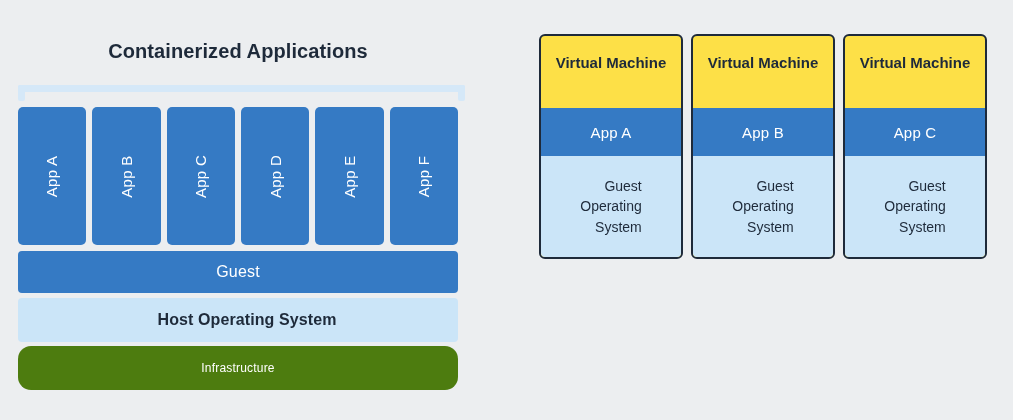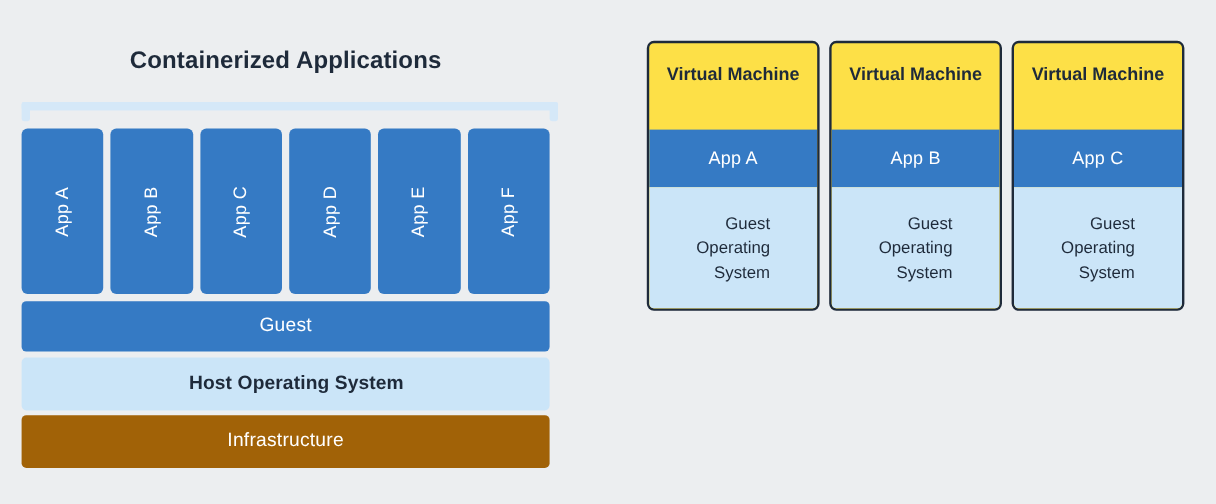--- a/index.html
+++ b/index.html
@@ -36,25 +36,26 @@
   }
   .bar-hostos {
     background: #cbe5f8;
     color: #1e2a3a;
     font-size: 16px;
     font-weight: 700;
     letter-spacing: .1px;
     padding-left: 18px;
   }
   .bar-infra {
-    background: #a16207;
-    color: #ffffff;
-    font-size: 16px;
+    background: #4d7c0f;
+    color: #ffffff;
+    font-size: 12px;
     font-weight: 400;
     letter-spacing: .2px;
+    border-radius: 13px;
   }
 
   
   #panel-containers {
     position: absolute;
     left: 0;
     top: 0;
     width: 506px;
     height: 420px;
   }

